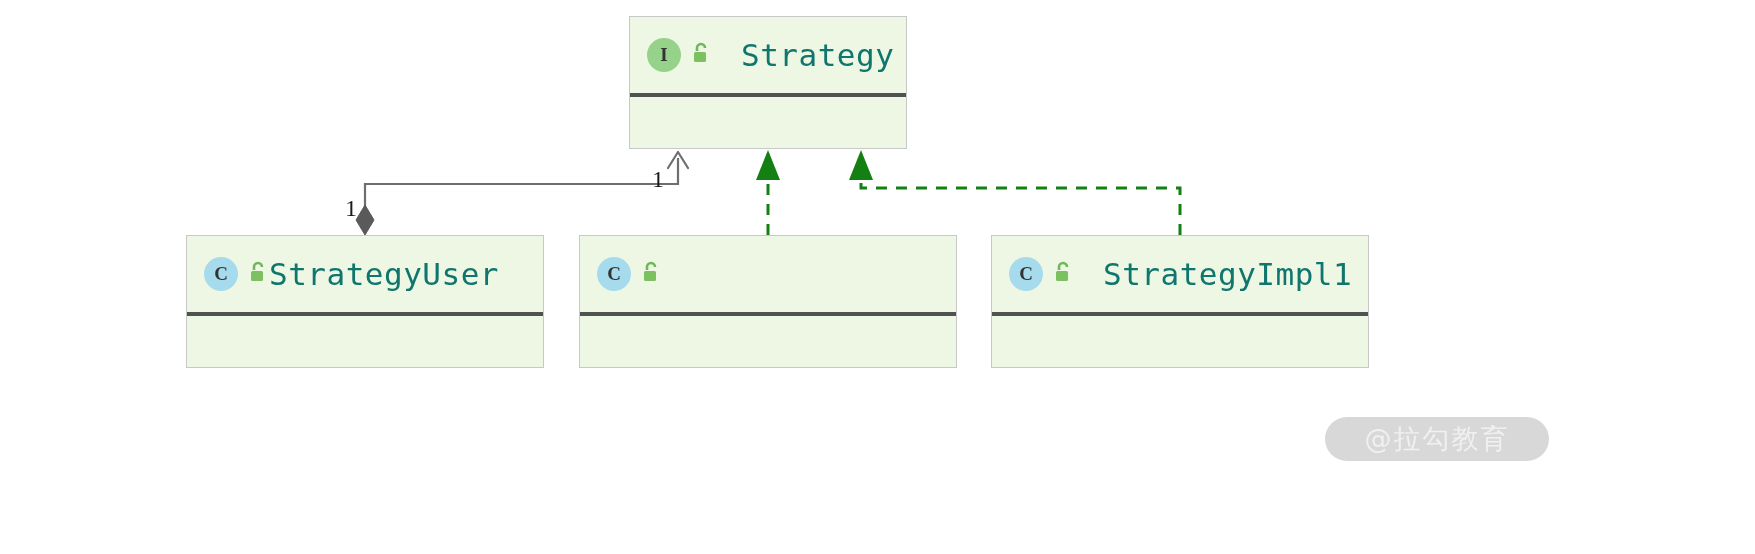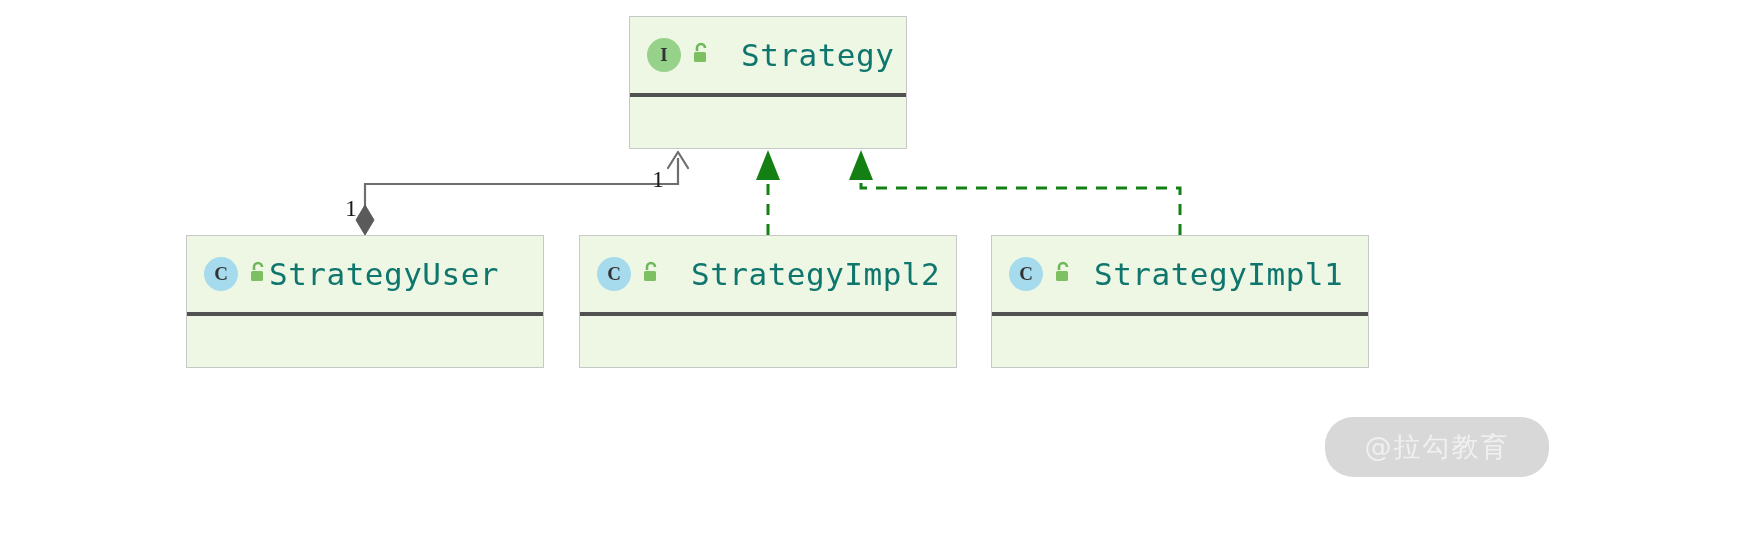--- a/index.html
+++ b/index.html
@@ -136,38 +136,37 @@
 
 <div class="uml-class" style="left:579px; top:235px; width:378px; height:133px;">
   <div class="uml-header" style="height:76px; padding-left:17px;">
     <span class="stereotype-badge badge-class" style="width:34px; height:34px; font-size:19px;">C</span>
     <span class="lock-icon" style="margin-left:9px;">
       <svg width="22" height="24" viewBox="0 0 22 24">
         <path d="M7 10 V7 a4 4 0 0 1 8 0" fill="none" stroke="#6eb75a" stroke-width="2.6"></path>
         <rect x="4" y="11" width="12" height="10" rx="1.5" fill="#7cc061"></rect>
       </svg>
     </span>
-    <span class="class-title" style="font-size:31px; margin-left:29px;">StrategyImpl2</span>
   </div>
   <div class="uml-divider" style="top:76px;"></div>
   <div class="uml-body" style="top:80px;"></div>
 </div>
 
 <div class="uml-class" style="left:991px; top:235px; width:378px; height:133px;">
   <div class="uml-header" style="height:76px; padding-left:17px;">
     <span class="stereotype-badge badge-class" style="width:34px; height:34px; font-size:19px;">C</span>
     <span class="lock-icon" style="margin-left:9px;">
       <svg width="22" height="24" viewBox="0 0 22 24">
         <path d="M7 10 V7 a4 4 0 0 1 8 0" fill="none" stroke="#6eb75a" stroke-width="2.6"></path>
         <rect x="4" y="11" width="12" height="10" rx="1.5" fill="#7cc061"></rect>
       </svg>
     </span>
-    <span class="class-title" style="font-size:31px; margin-left:20px;">StrategyImpl1</span>
+    <span class="class-title" style="font-size:31px; margin-left:29px;">StrategyImpl1</span>
   </div>
   <div class="uml-divider" style="top:76px;"></div>
   <div class="uml-body" style="top:80px;"></div>
 </div>
 
 <span class="edge-label" style="left:345px; top:195px; font-size:24px;">1</span>
 
 <span class="edge-label" style="left:652px; top:166px; font-size:24px;">1</span>
 
-<div class="watermark" style="left:1325px; top:417px; width:224px; height:60px; font-size:27px;">@拉勾教育</div>
+<div class="watermark" style="left:1325px; top:417px; width:224px; height:44px; font-size:27px;">@拉勾教育</div>
 
 </body></html>

